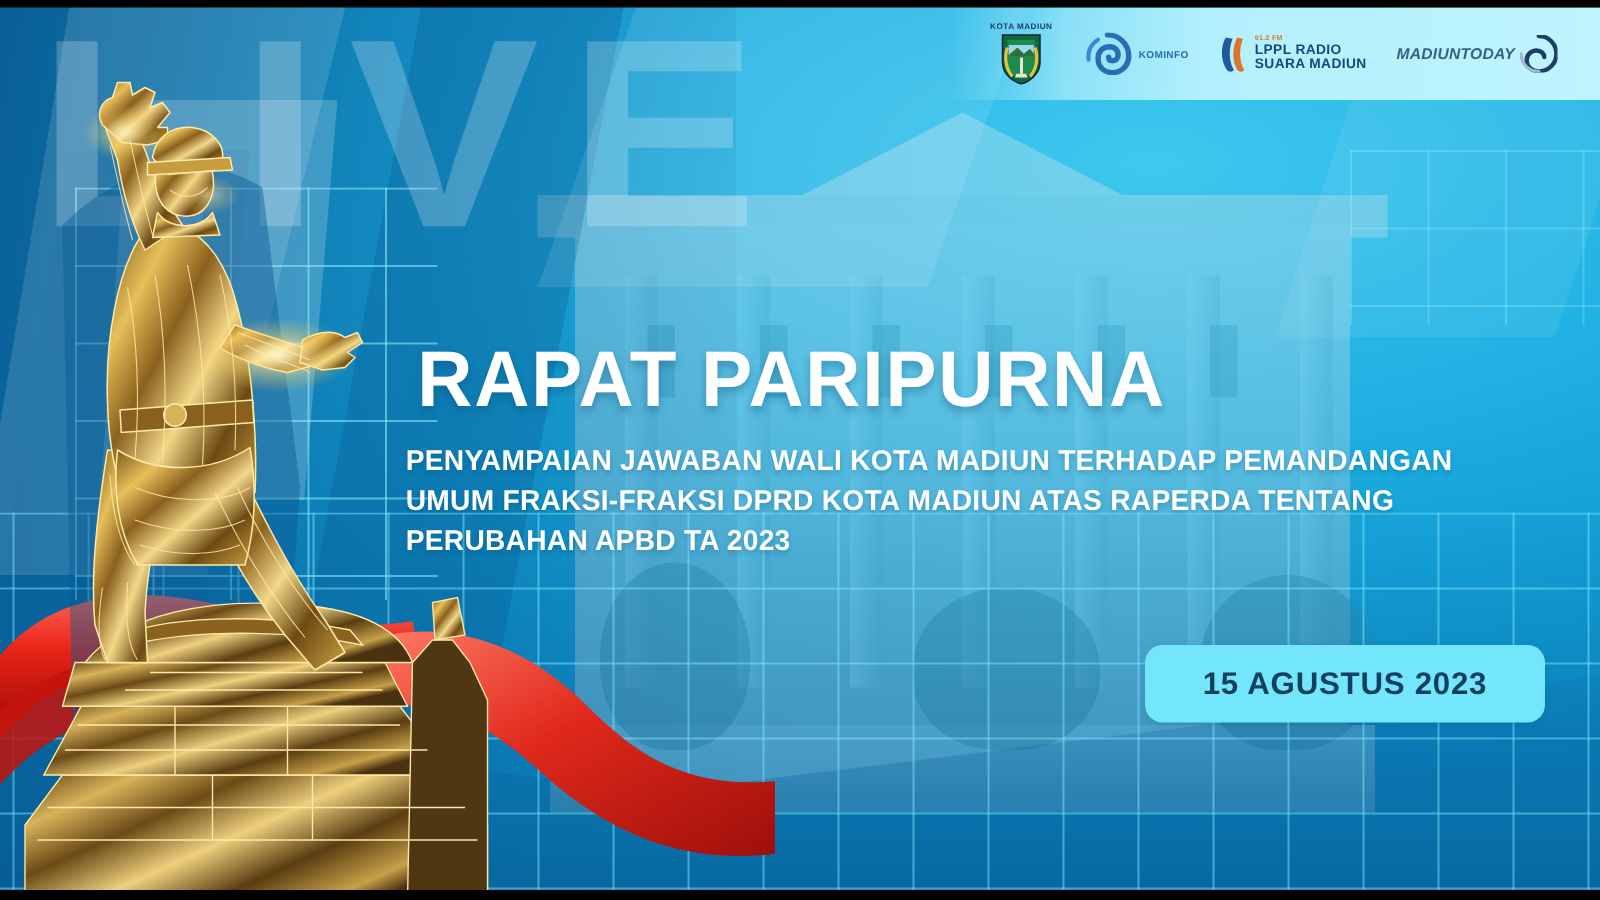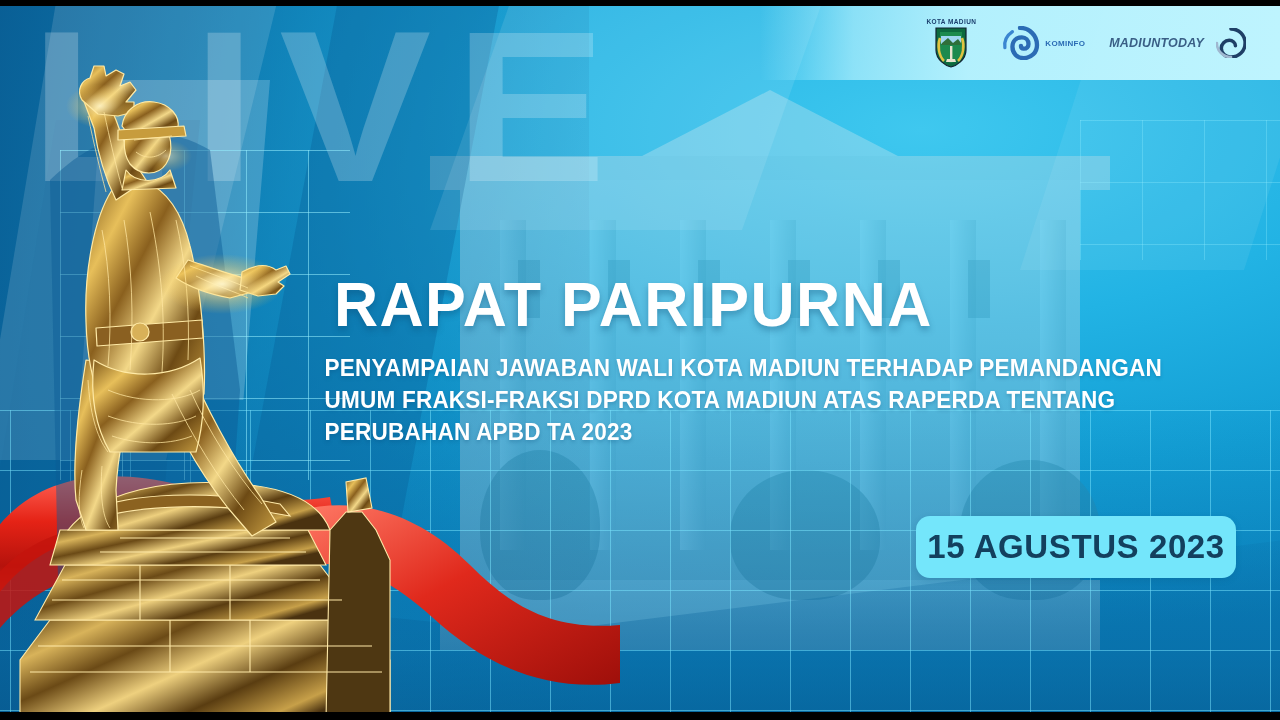--- a/index.html
+++ b/index.html
@@ -182,21 +182,21 @@
   }
   .shield {
     width:34px; height:42px; position:relative;
   }
   .logo-kominfo { gap:5px; align-items:center; }
   .kominfo-label { font-size:8px; font-weight:bold; color:#2b6cb5; letter-spacing:.3px; }
   .logo-lppl { gap:5px; align-items:center; }
   .lppl-text { line-height:1.02; }
   .lppl-fm { font-size:5.5px; font-weight:bold; color:#e0732a; letter-spacing:.3px; display:block; }
   .lppl-l1, .lppl-l2 { font-size:11px; font-weight:bold; color:#18477e; letter-spacing:.3px; display:block; }
-  .logo-today { gap:12px; align-items:center; }
+  .logo-today { gap:4px; align-items:center; }
   .today-text { font-size:12.5px; font-weight:bold; color:#3a5f86; letter-spacing:.2px; font-style:italic; }
 
   
   .textblock {
     position:absolute; right:44px; top:272px; width:930px;
     text-align:left; z-index:40;
   }
   .headline {
     font-size:63px; line-height:1.02; font-weight:bold;
     color:#ffffff; letter-spacing:1.5px;
@@ -216,21 +216,21 @@
   .date-badge {
     position:absolute; right:44px; top:516px;
     min-width:320px; height:62px;
     background:#74e6fb;
     border-radius:14px;
     display:flex; align-items:center; justify-content:center;
     z-index:45;
     box-shadow:0 2px 6px rgba(8,70,110,.18);
   }
   .date-text {
-    font-size:33px; font-weight:bold; color:#13405e; letter-spacing:.6px;
+    font-size:25px; font-weight:bold; color:#13405e; letter-spacing:.6px;
   }
 </style>
 </head>
 <body>
 
 <div id="stage">
 
   <div class="bg-base"></div>
   <div class="bg-deep"></div>
   <div class="bg-leftdark"></div>
@@ -433,20 +433,31 @@
 
     <div class="logo logo-kominfo">
       <svg viewBox="0 0 40 36" width="40" height="34">
         <path d="M20,2 C30,2 38,10 38,20 C38,28 32,34 24,34 C17,34 12,29 12,22 C12,16 16,12 22,12
                  C26,12 29,15 29,19 C29,22 27,24 24,24 C22,24 21,23 21,21" fill="none" stroke="#2b6cb5" stroke-width="4.6" stroke-linecap="round"></path>
         <path d="M12,6 C6,10 3,16 4,23" fill="none" stroke="#3a86d1" stroke-width="3.4" stroke-linecap="round"></path>
       </svg>
       <div class="kominfo-label">KOMINFO</div>
     </div>
 
+    <div class="logo logo-lppl">
+      <svg viewBox="0 0 26 34" width="24" height="32">
+        <path d="M6,3 C2,10 1,22 7,31 C9,33 12,33 13,31 C8,22 9,11 12,4 Z" fill="#1d5a9e"></path>
+        <path d="M16,3 C12,11 11,22 16,31 C18,33 21,33 22,31 C17,22 18,11 21,4 Z" fill="#e0732a"></path>
+      </svg>
+      <div class="lppl-text">
+        <span class="lppl-fm">91.2 FM</span>
+        <span class="lppl-l1">LPPL RADIO</span>
+        <span class="lppl-l2">SUARA MADIUN</span>
+      </div>
+    </div>
 
     <div class="logo logo-today">
       <div class="today-text">MADIUNTODAY</div>
       <svg viewBox="0 0 34 34" width="30" height="30">
         <path d="M17,1 C26,1 33,8 33,17 C33,26 26,33 17,33 C11,33 6,29 6,23
                  C6,18 10,14 15,14 C19,14 22,17 22,20" fill="none" stroke="#1f3f66" stroke-width="4" stroke-linecap="round"></path>
         <path d="M17,33 C8,33 1,26 1,17" fill="none" stroke="#9fb8d0" stroke-width="3" stroke-linecap="round"></path>
       </svg>
     </div>
 

